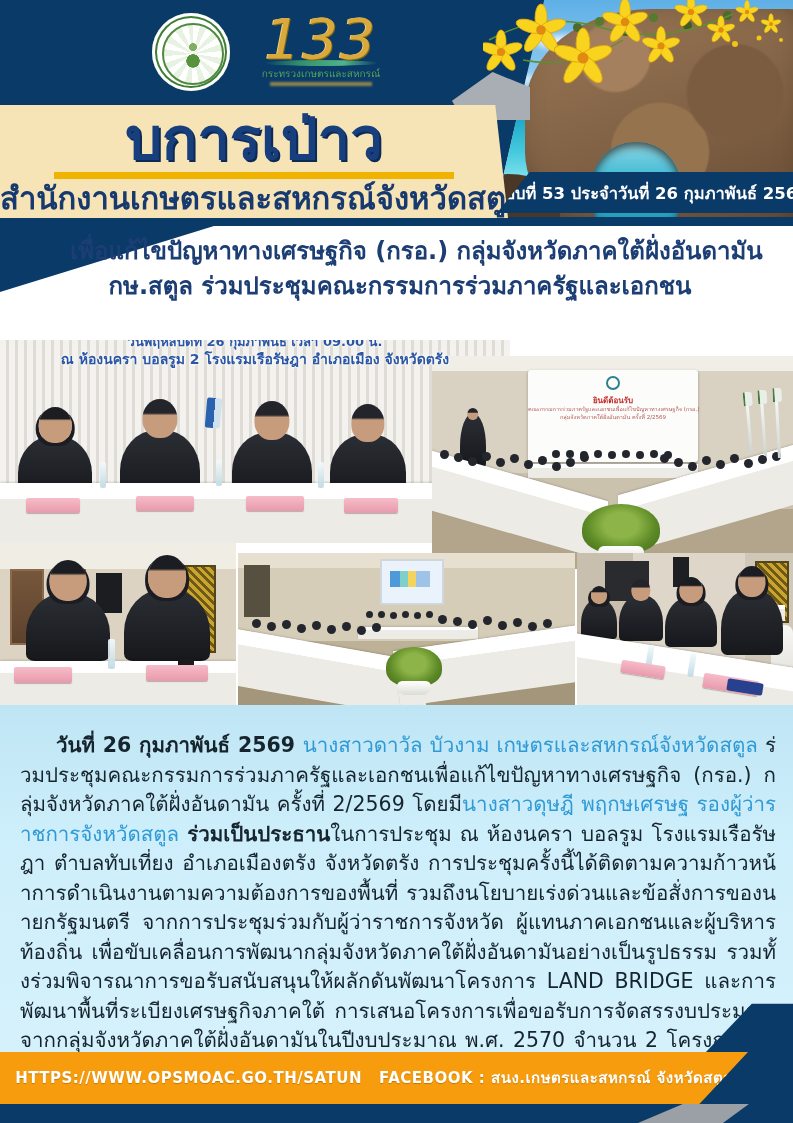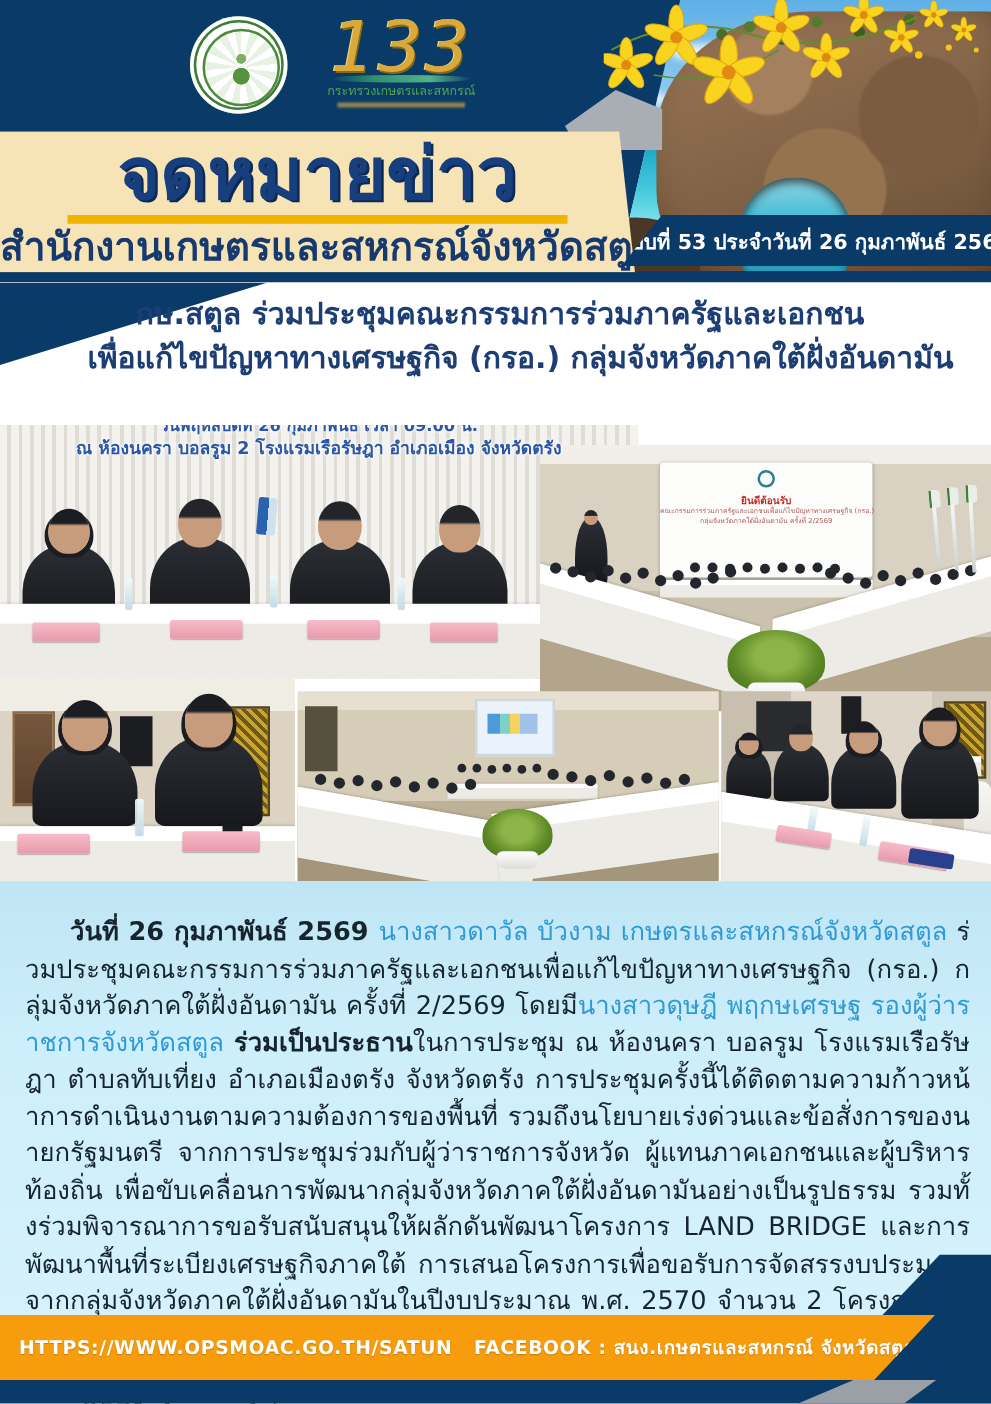--- a/index.html
+++ b/index.html
@@ -197,35 +197,35 @@
     </div>
 
     <div class="logo133">
       <div class="logo133-num">133</div>
       <div class="logo133-swoosh"></div>
       <div class="logo133-cap">กระทรวงเกษตรและสหกรณ์</div>
       <div class="logo133-sub"></div>
     </div>
 
     <div class="cream-band">
-      <div class="masthead">จดหมายข่าว</div>
+      <div class="masthead">บการเป่าว</div>
       <div class="gold-rule"></div>
       <div class="office-name">สำนักงานเกษตรและสหกรณ์จังหวัดสตูล</div>
     </div>
 
     <div class="issue-band">
       <span class="issue-text">ฉบับที่ 53 ประจำวันที่ 26 กุมภาพันธ์ 2569</span>
     </div>
   </div>
 
   <div class="headline-sec">
     <div class="corner-tri"></div>
     <div class="headline">
+      <div>เพื่อแก้ไขปัญหาทางเศรษฐกิจ (กรอ.) กลุ่มจังหวัดภาคใต้ฝั่งอันดามัน</div>
       <div>กษ.สตูล ร่วมประชุมคณะกรรมการร่วมภาครัฐและเอกชน</div>
-      <div>เพื่อแก้ไขปัญหาทางเศรษฐกิจ (กรอ.) กลุ่มจังหวัดภาคใต้ฝั่งอันดามัน</div>
     </div>
   </div>
 
   <div class="collage">
 
     <div class="photo photo1">
       <div class="p1cap">
         <div class="l1">วันพฤหัสบดีที่ 26 กุมภาพันธ์ เวลา 09.00 น.</div>
         <div class="l2">ณ ห้องนครา บอลรูม 2 โรงแรมเรือรัษฎา อำเภอเมือง จังหวัดตรัง</div>
       </div>

